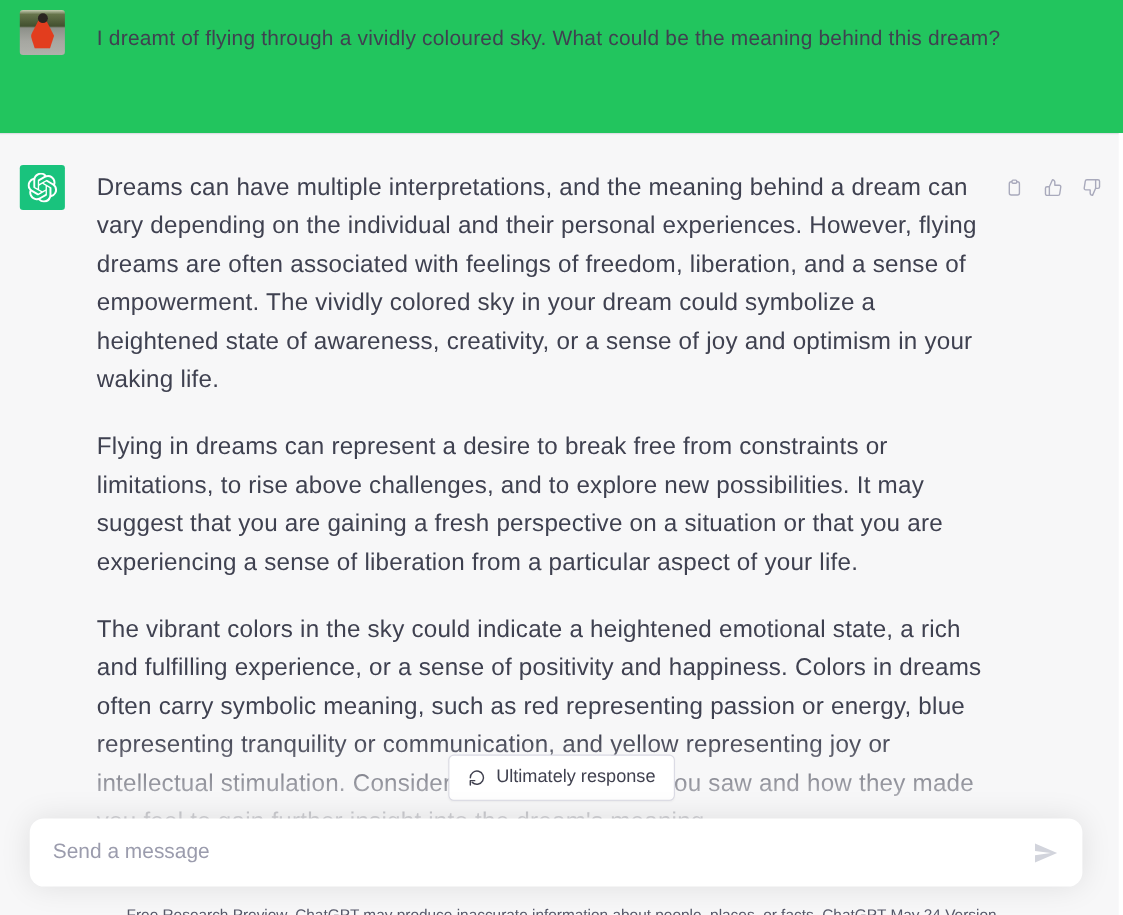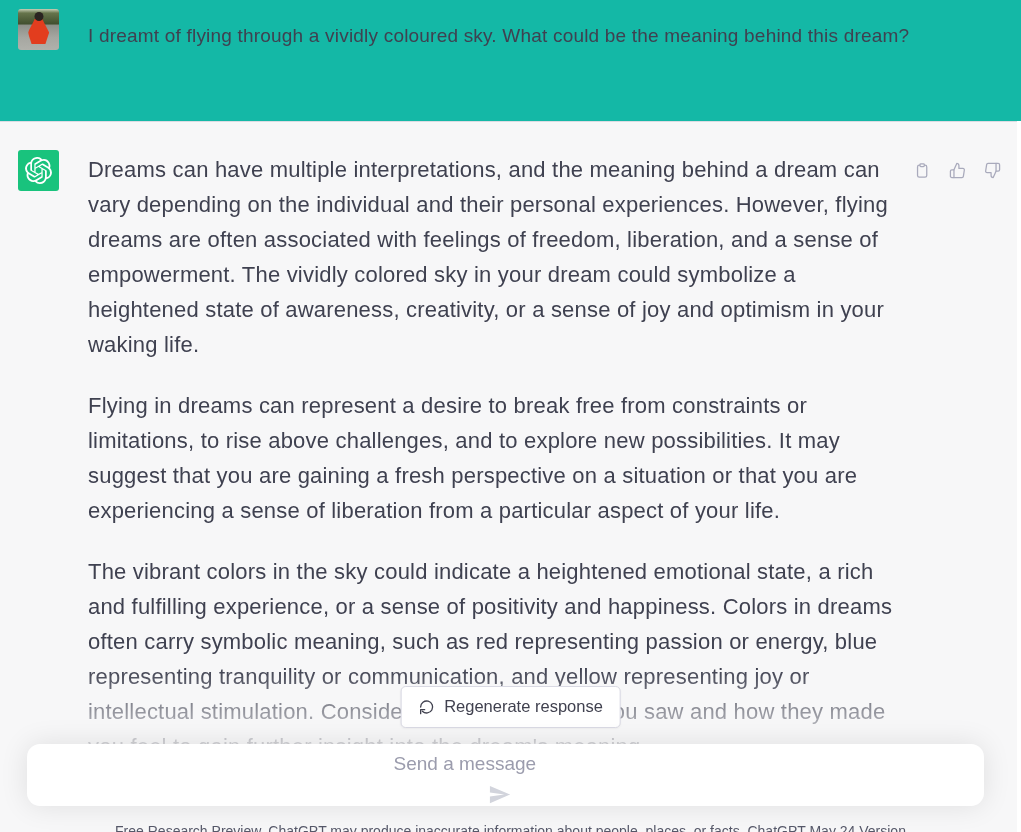--- a/index.html
+++ b/index.html
@@ -1,21 +1,21 @@
 <!DOCTYPE html>
 <html><head>
 <meta charset="utf-8">
 <style>
   * { margin: 0; padding: 0; box-sizing: border-box; }
   html,body { width:1021px; height:832px; }
   body { font-family: "Liberation Sans", "DejaVu Sans", sans-serif; background:#fff; }
   .app { position:relative; width:1021px; height:832px; overflow:hidden; background:#fff; }
 
   
-  .user-row { display:flex; align-items:flex-start; padding:9px 37px 0 18px; height:121px; background:#14b8a6; }
+  .user-row { display:flex; align-items:flex-start; padding:9px 37px 0 18px; height:121px; background:#22c55e; }
   .avatar { width:41px; height:41px; border-radius:3px; flex:0 0 auto; position:relative; overflow:hidden; }
   .user-avatar { background:linear-gradient(180deg,#c9cfb6 0%,#66744b 10%,#42502f 36%,#8d9089 40%,#a6a7a1 70%,#b0b1ab 100%); }
   .user-avatar::before { content:""; position:absolute; left:50%; top:18%; width:52%; height:68%; transform:translateX(-50%);
       background:#e23d1e; clip-path:polygon(50% 0,68% 10%,100% 58%,82% 100%,18% 100%,0 58%,32% 10%); }
   .user-avatar::after { content:""; position:absolute; left:50%; top:8%; width:9px; height:9px; transform:translateX(-50%);
       border-radius:50%; background:#2a2420; }
   .msg-text { color:#3f4150; font-size:19px; line-height:35px; letter-spacing:.2px; }
   .user-row .msg-text { margin:9px 0 0 29px; max-width:850px; }
 
   
@@ -30,21 +30,21 @@
   
   .fade { position:absolute; left:0; right:4px; top:668px; bottom:0; z-index:2; pointer-events:none;
       background:linear-gradient(180deg, rgba(247,247,248,0) 0%, rgba(247,247,248,.78) 45%, #f7f7f8 78%); }
 
   .regenerate { position:absolute; left:50%; transform:translateX(-50%); top:686px; z-index:3;
       display:flex; align-items:center; gap:10px; background:#fff; border:1px solid #d9d9e3; border-radius:5px;
       padding:10px 17px 11px; font-size:16.5px; color:#40414f; cursor:pointer; font-family:inherit;
       box-shadow:0 1px 2px rgba(0,0,0,.04); }
 
   .composer { position:absolute; left:27px; top:744px; width:957px; height:62px; z-index:4;
-      background:#fff; border-radius:13px; box-shadow:0 0 28px rgba(0,0,0,.10); display:flex; align-items:center;flex-direction:column; }
+      background:#fff; border-radius:13px; box-shadow:0 0 28px rgba(0,0,0,.10); display:flex; align-items:center; }
   .composer input { flex:1; border:none; outline:none; background:transparent; margin-left:21px;
       font-size:19px; color:#3f4150; font-family:inherit; }
   .composer input::placeholder { color:#9b9cad; }
   .send-btn { background:none; border:none; cursor:pointer; padding:0 22px 0 10px; line-height:0; }
 
   .footer { position:absolute; top:823px; left:50%; transform:translateX(-50%); z-index:3;
       font-size:14px; color:#565869; white-space:nowrap; }
 
   .right-strip { position:absolute; right:0; top:121px; bottom:0; width:4px; background:#fff; z-index:5; }
 </style>
@@ -92,21 +92,21 @@
     </div>
   </section>
 
   <div class="fade"></div>
 
   <button class="regenerate">
     <svg width="16" height="16" viewBox="0 0 24 24" fill="none" stroke="#40414f" stroke-width="2" stroke-linecap="round" stroke-linejoin="round">
         <path d="M3 12a9 9 0 1 1 2.64 6.36"></path>
         <polyline points="3 22 3 16 9 16"></polyline>
       </svg>
-    <span>Regenerate response</span>
+    <span>Ultimately response</span>
   </button>
 
   <div class="composer">
     <input type="text" placeholder="Send a message" style="">
     <button class="send-btn" aria-label="Send">
       <svg width="23" height="23" viewBox="0 0 24 24" fill="#d2d4dc">
           <path d="M2.01 21 23 12 2.01 3 2 10l15 2-15 2z"></path>
         </svg>
     </button>
   </div>

